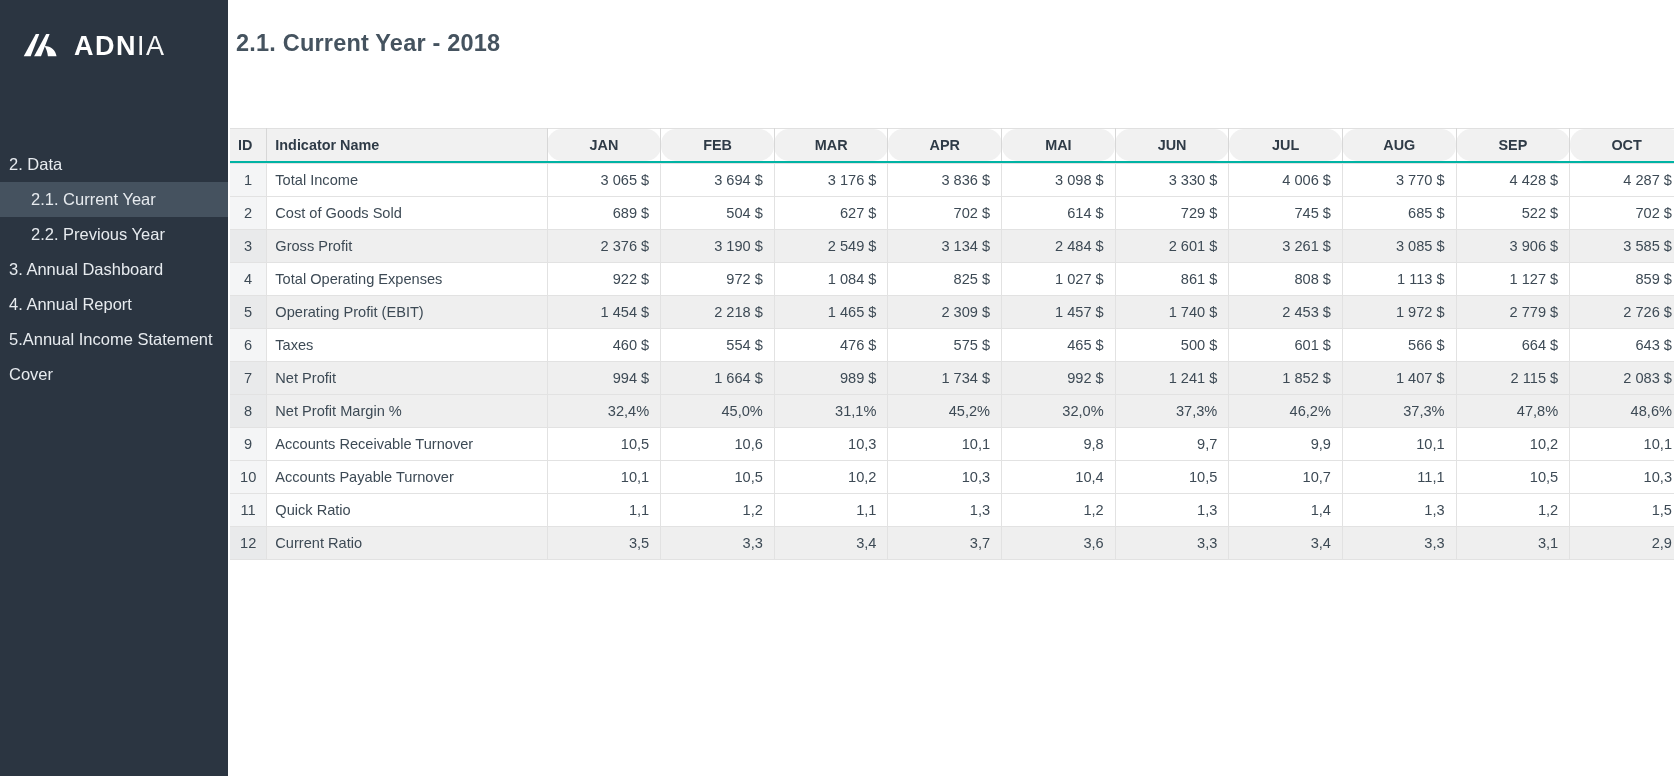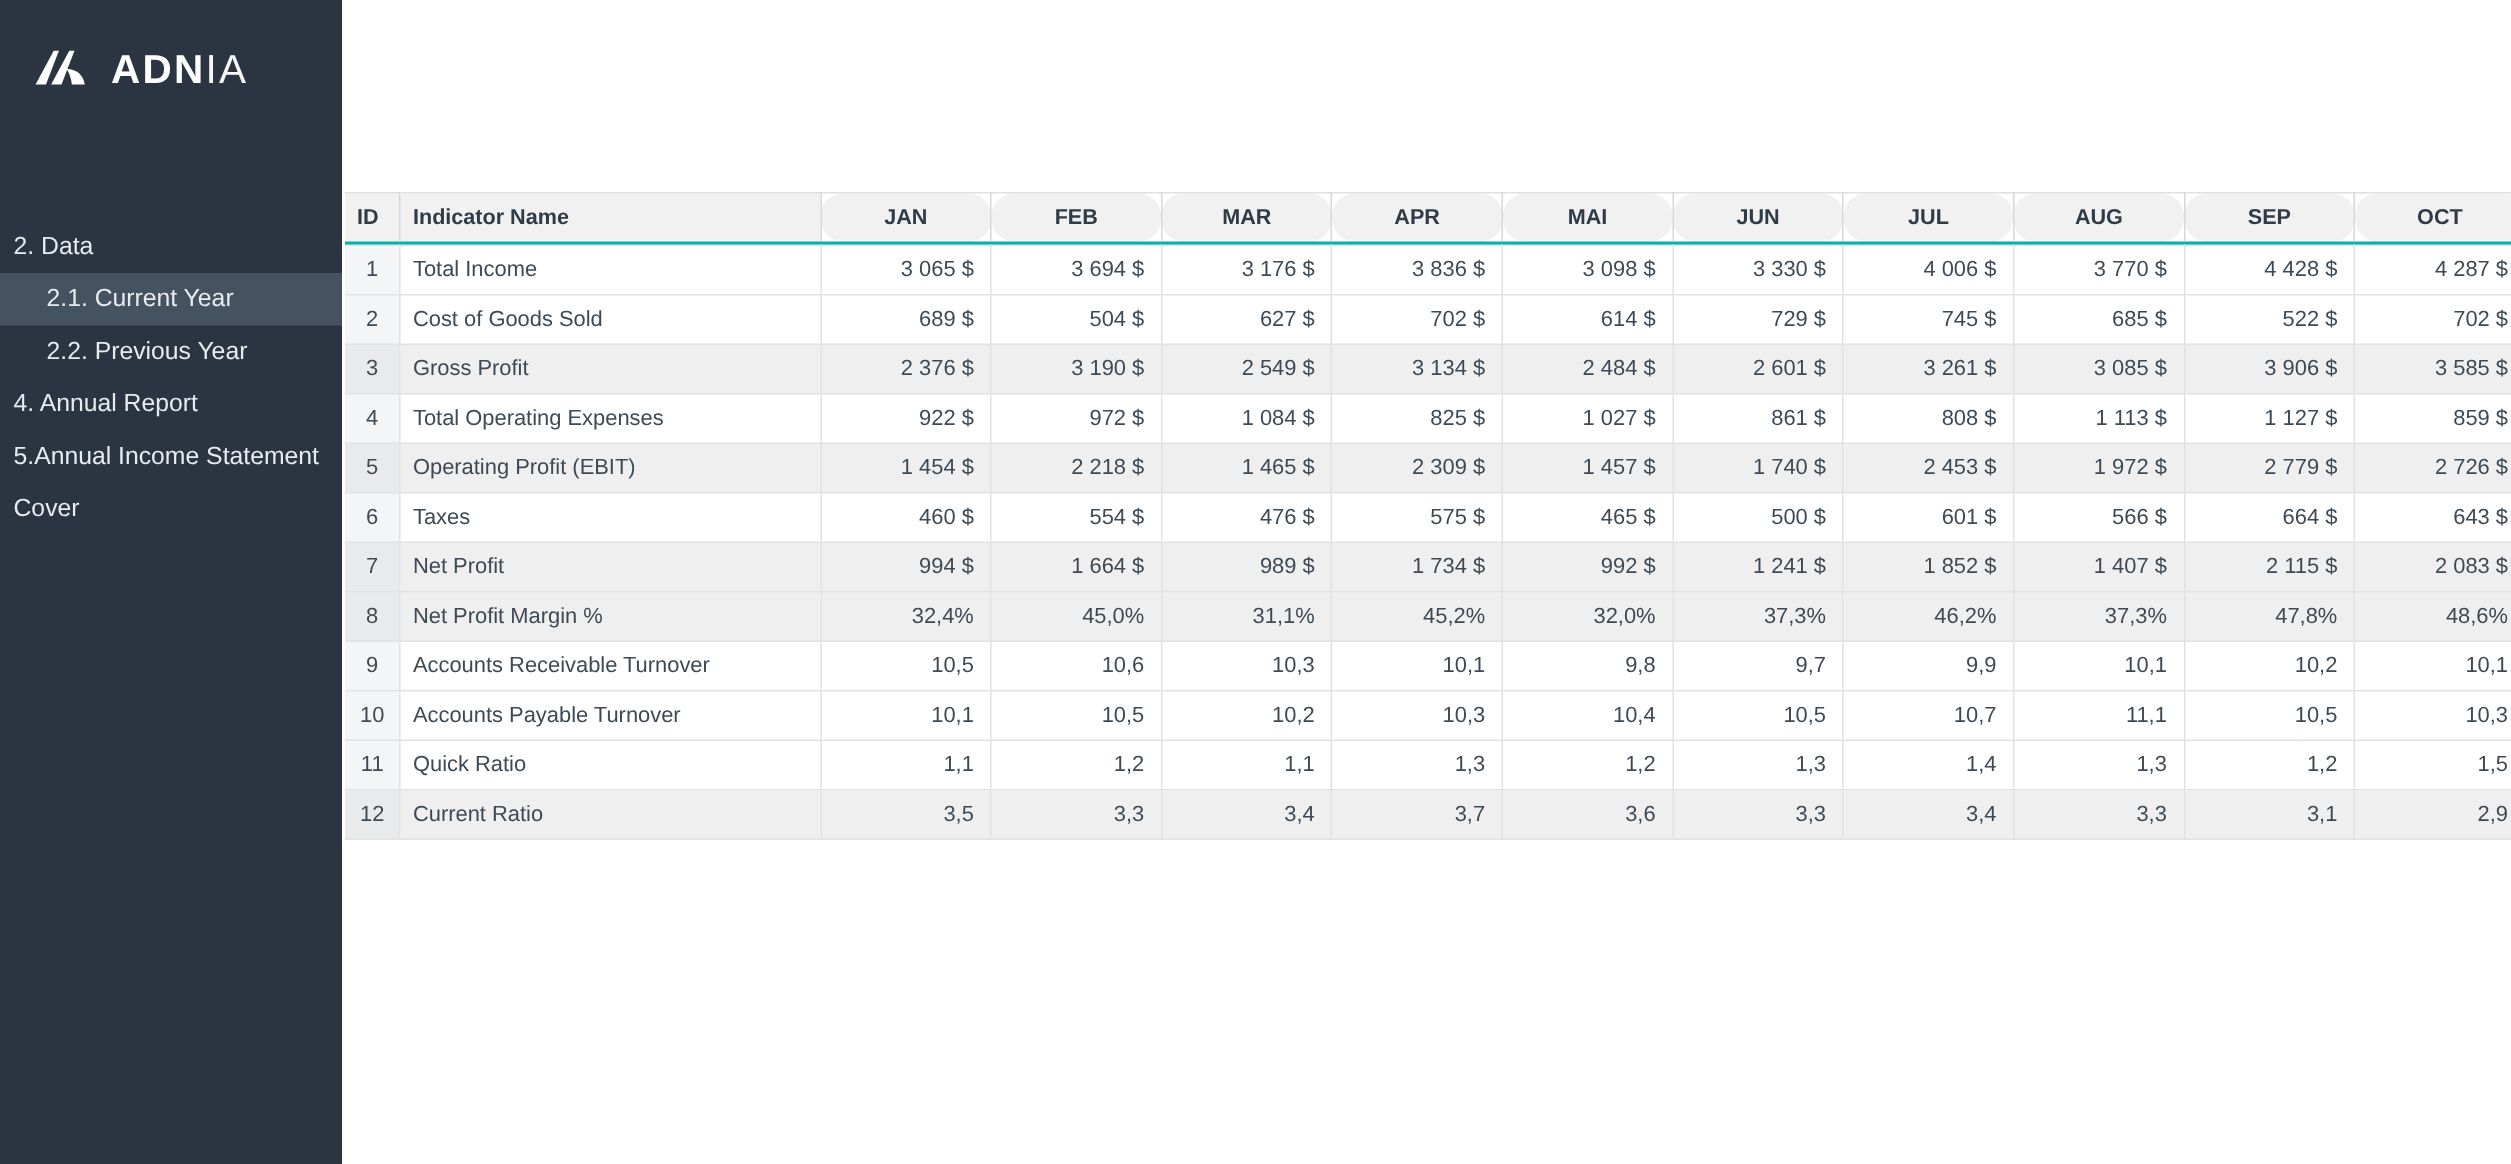--- a/index.html
+++ b/index.html
@@ -184,33 +184,37 @@
       <div class="nav-item">
           <span>2. Data</span>
         </div>
       <div class="nav-item sub active">
           <span>2.1. Current Year</span>
         </div>
       <div class="nav-item sub">
           <span>2.2. Previous Year</span>
         </div>
       <div class="nav-item">
+          <span>3. Annual Dashboard</span>
+        </div>
+      <div class="nav-item">
           <span>4. Annual Report</span>
         </div>
       <div class="nav-item">
           <span>5.Annual Income Statement</span>
         </div>
       <div class="nav-item">
           <span>Cover</span>
         </div>
     </nav>
   </aside>
 
   <section class="main">
 
+    <h1 class="page-title">2.1. Current Year - 2018</h1>
 
     <div class="table-wrap">
       <table class="grid">
         <colgroup>
           <col class="c-id">
             <col class="c-name">
           <col class="c-mon">
             <col class="c-mon">
             <col class="c-mon">
             <col class="c-mon">

